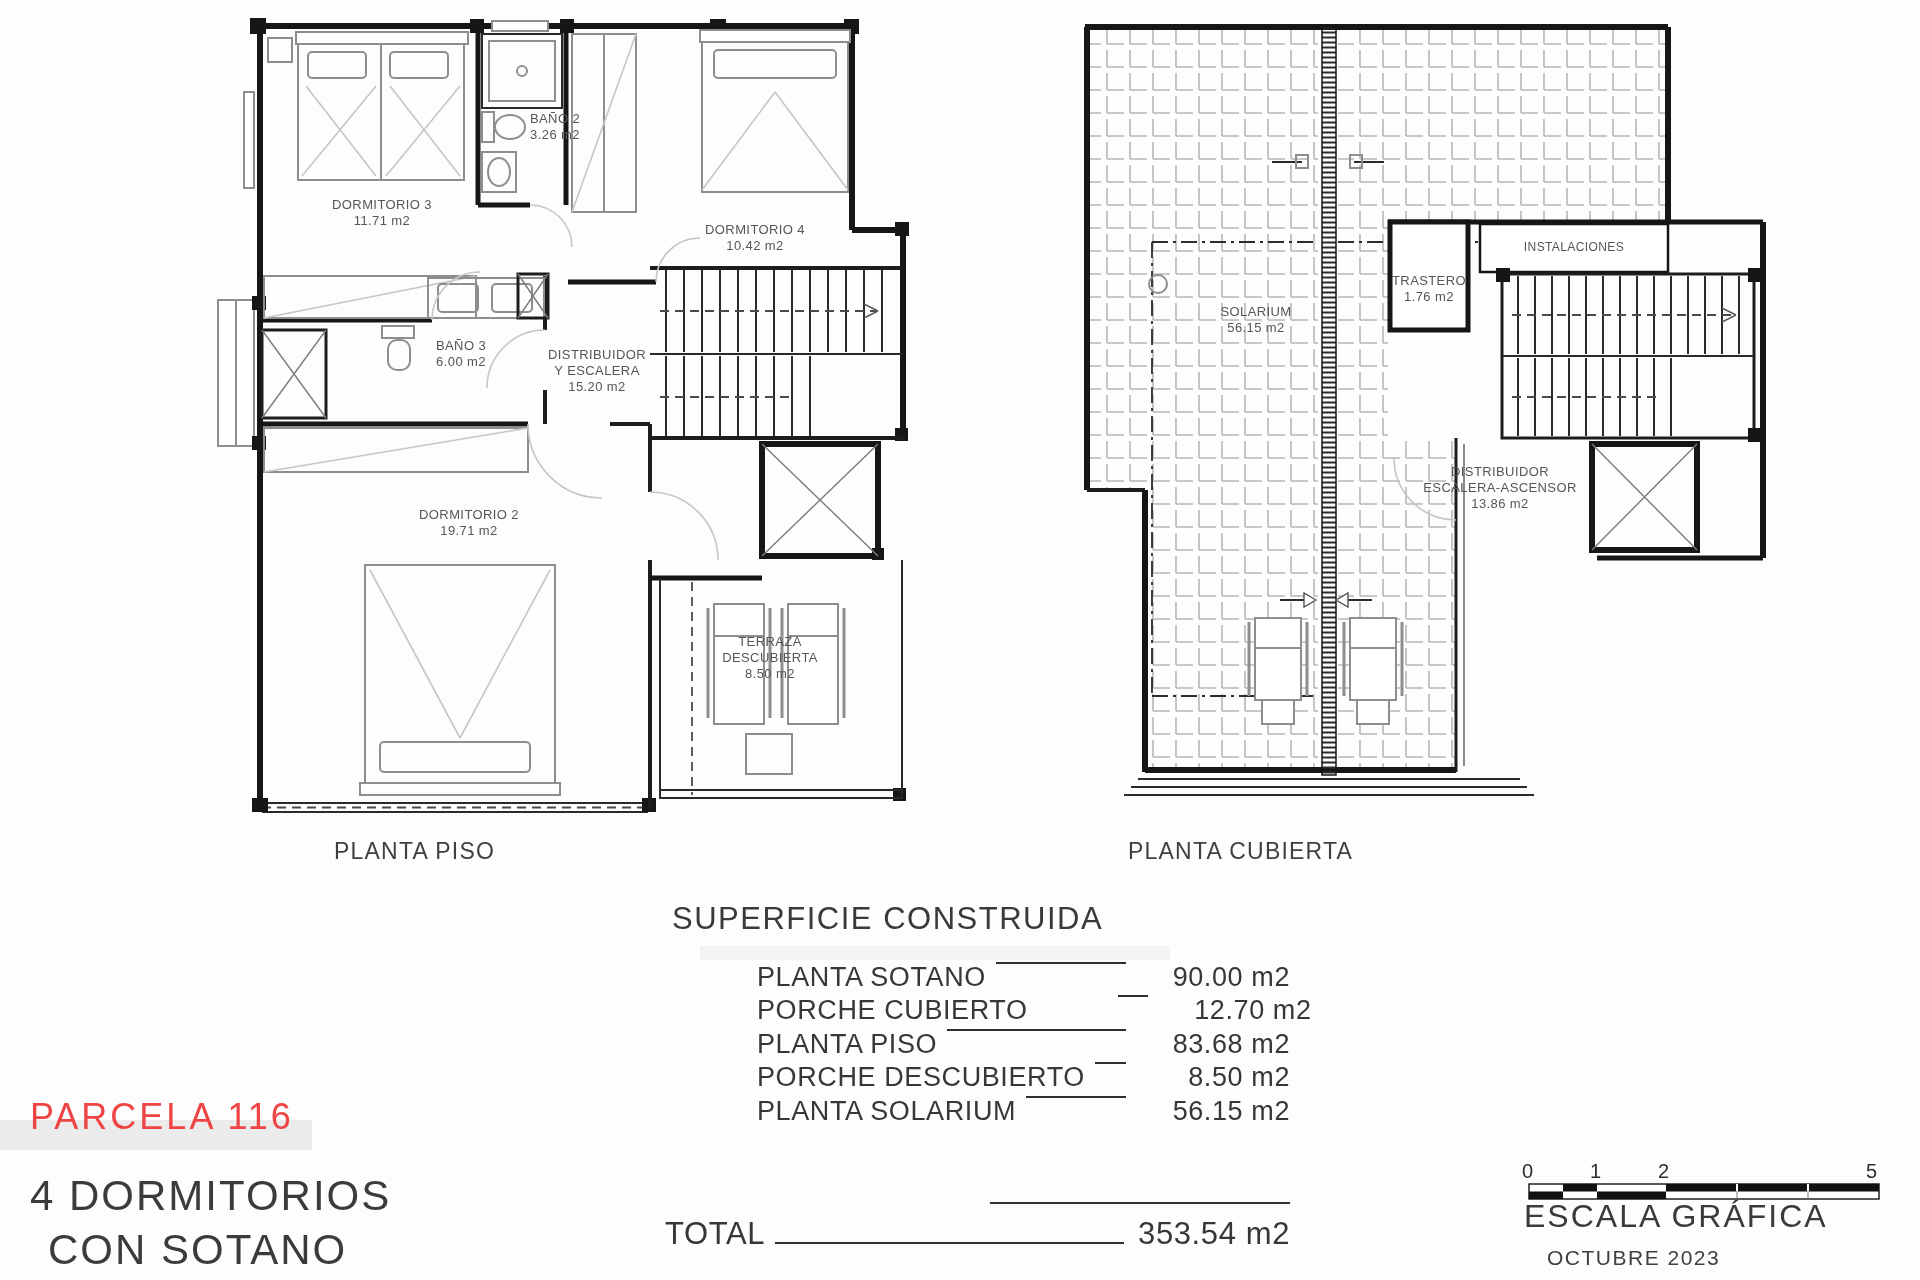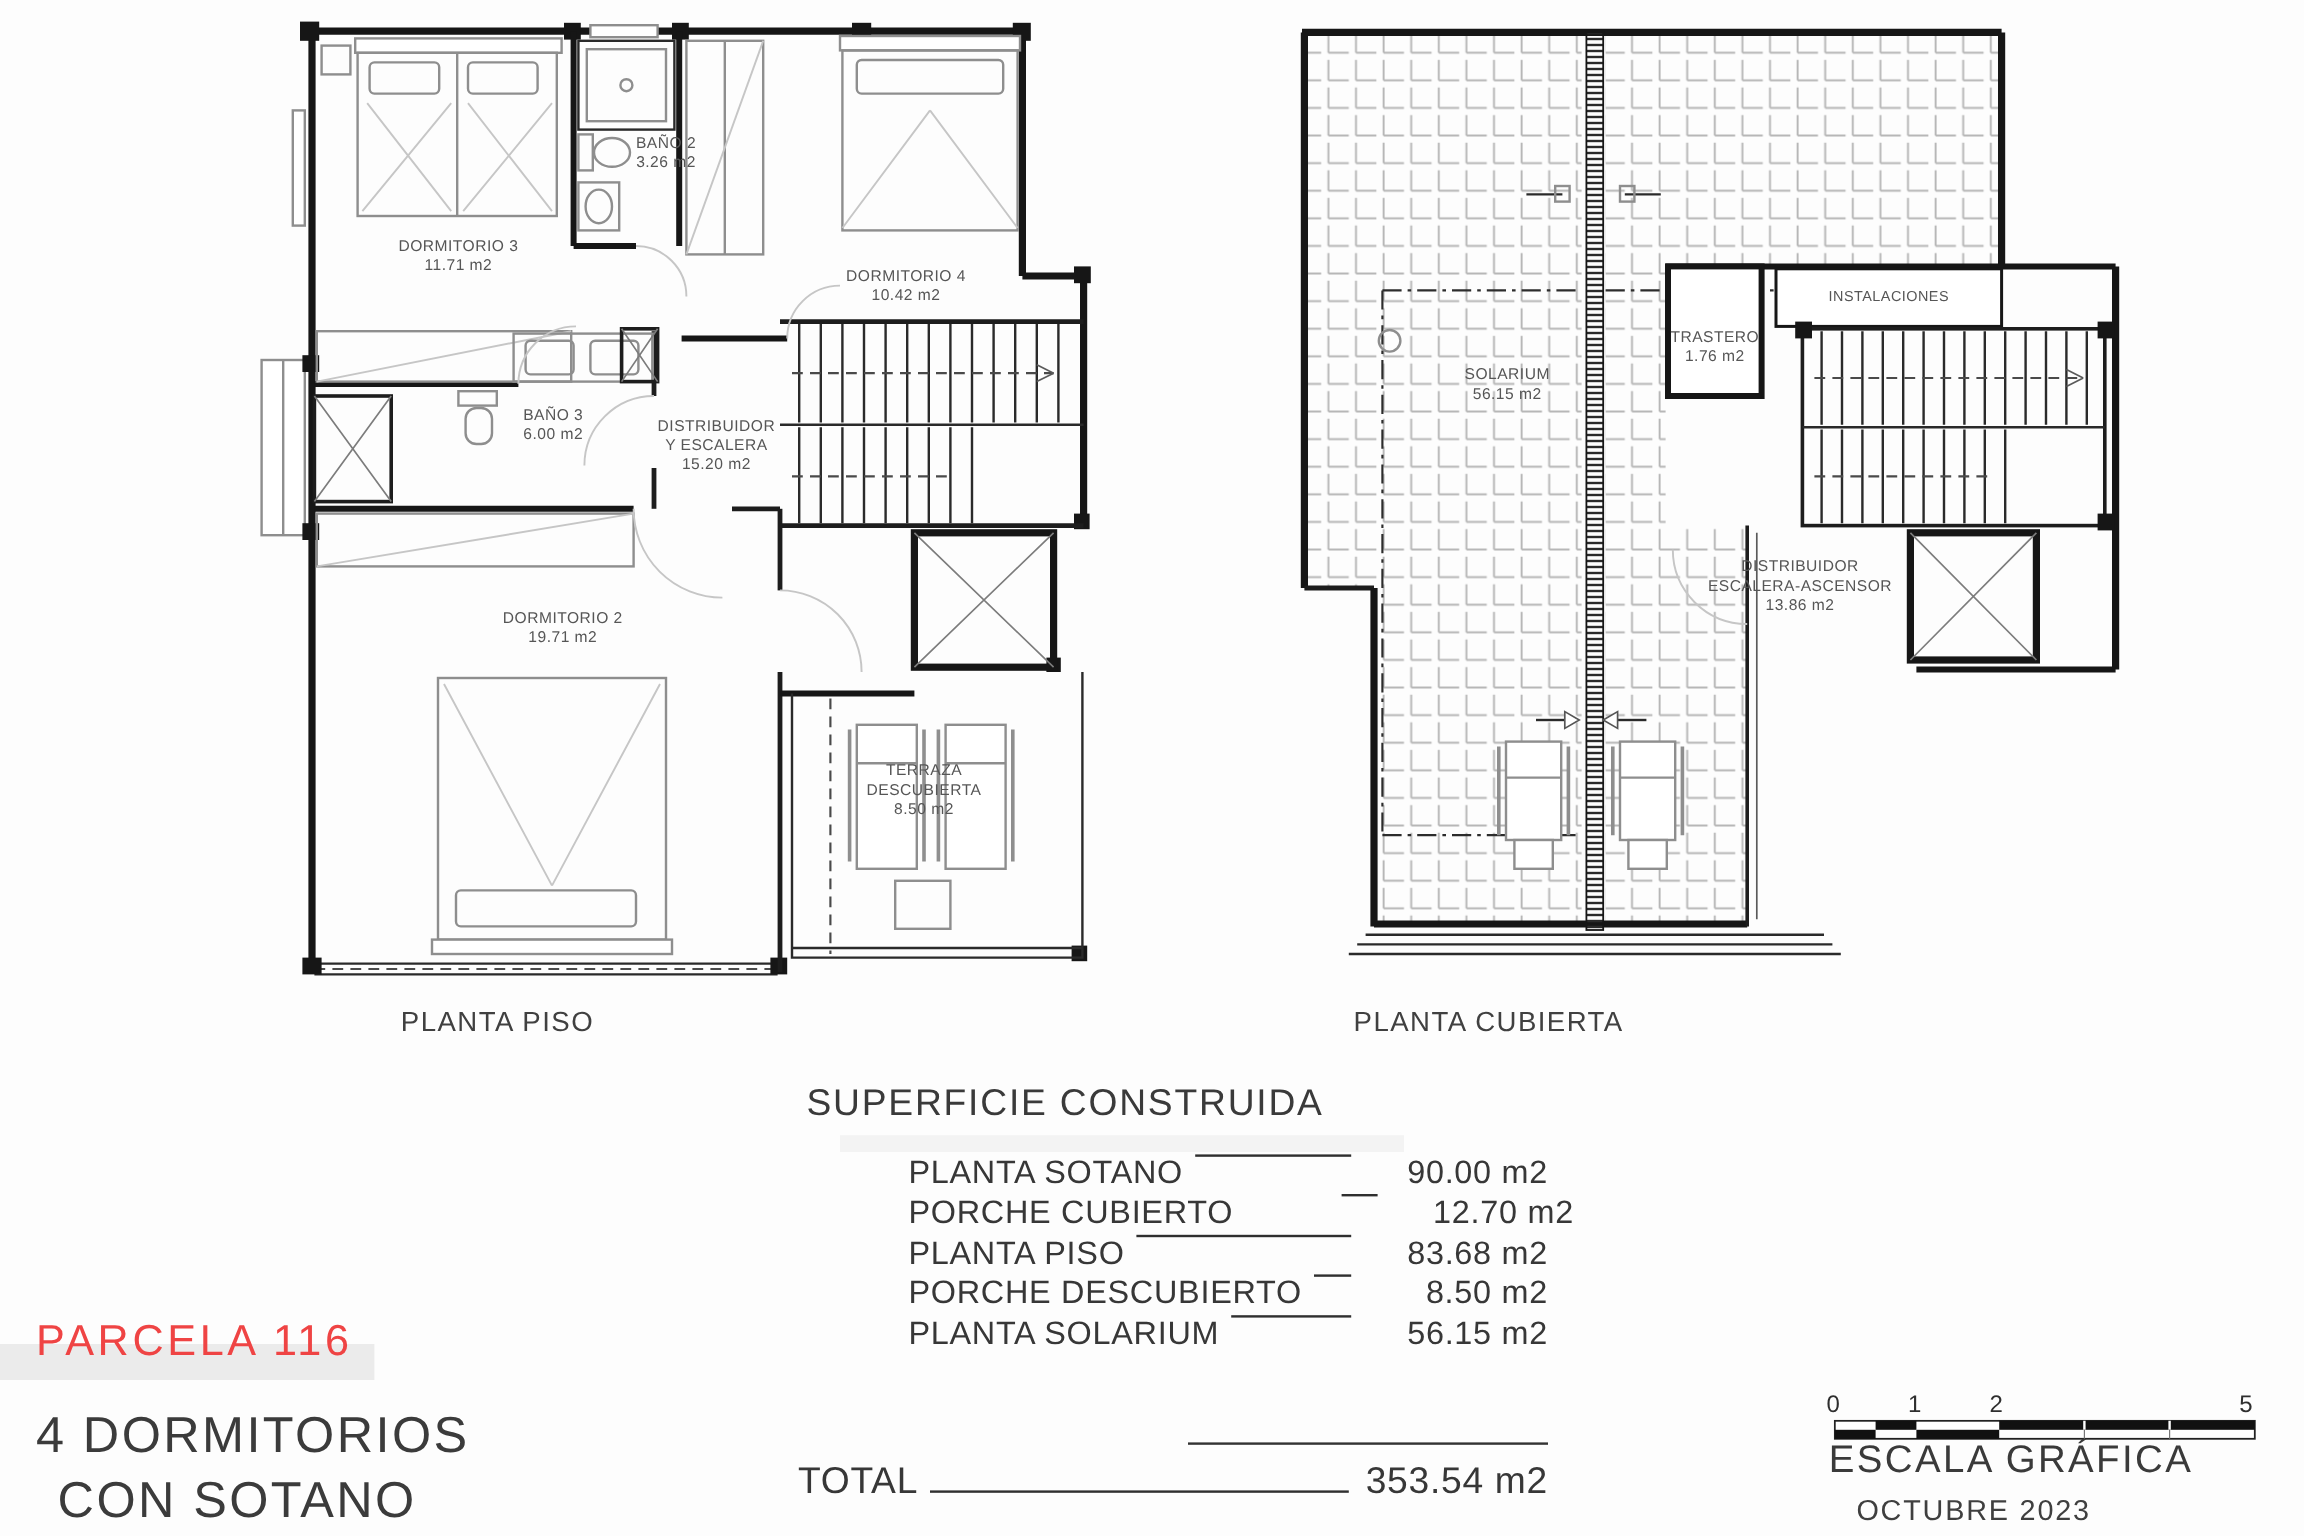--- a/index.html
+++ b/index.html
@@ -43,21 +43,21 @@
   .parcel-title{position:absolute;left:30px;top:1096px;font-size:36px;letter-spacing:3px;color:#ef4444;}
   .type-line1{position:absolute;left:30px;top:1172px;font-size:42px;letter-spacing:2px;color:#3b3b3b;}
   .type-line2{position:absolute;left:48px;top:1226px;font-size:42px;letter-spacing:2px;color:#3b3b3b;}
   .scan-band{position:absolute;left:0;top:1120px;width:312px;height:30px;background:#ebebeb;}
   .scan-band2{position:absolute;left:700px;top:946px;width:470px;height:14px;background:#f3f3f3;}
 
   
   .scale-tick{position:absolute;top:1160px;font-size:20px;color:#2e2e2e;}
   .scale-graphic{position:absolute;left:1528px;top:1183px;}
   .scale-title{position:absolute;left:1524px;top:1198px;font-size:32px;letter-spacing:2px;color:#3a3a3a;}
-  .scale-date{position:absolute;left:1547px;top:1246px;font-size:24px;letter-spacing:1.5px;color:#3f3f3f;text-align:center;}
+  .scale-date{position:absolute;left:1547px;top:1246px;font-size:21px;letter-spacing:1.5px;color:#3f3f3f;text-align:center;}
 </style>
 </head>
 <body>
 
 <div class="canvas">
 
   <svg class="drawing" width="1920" height="1280" viewBox="0 0 1920 1280">
     <defs>
       <pattern id="tiles" width="23" height="23" patternUnits="userSpaceOnUse">
         <path d="M3,21 H20 M3,21 V4" stroke="#b6b6b6" stroke-width="1.6" fill="none"></path>

